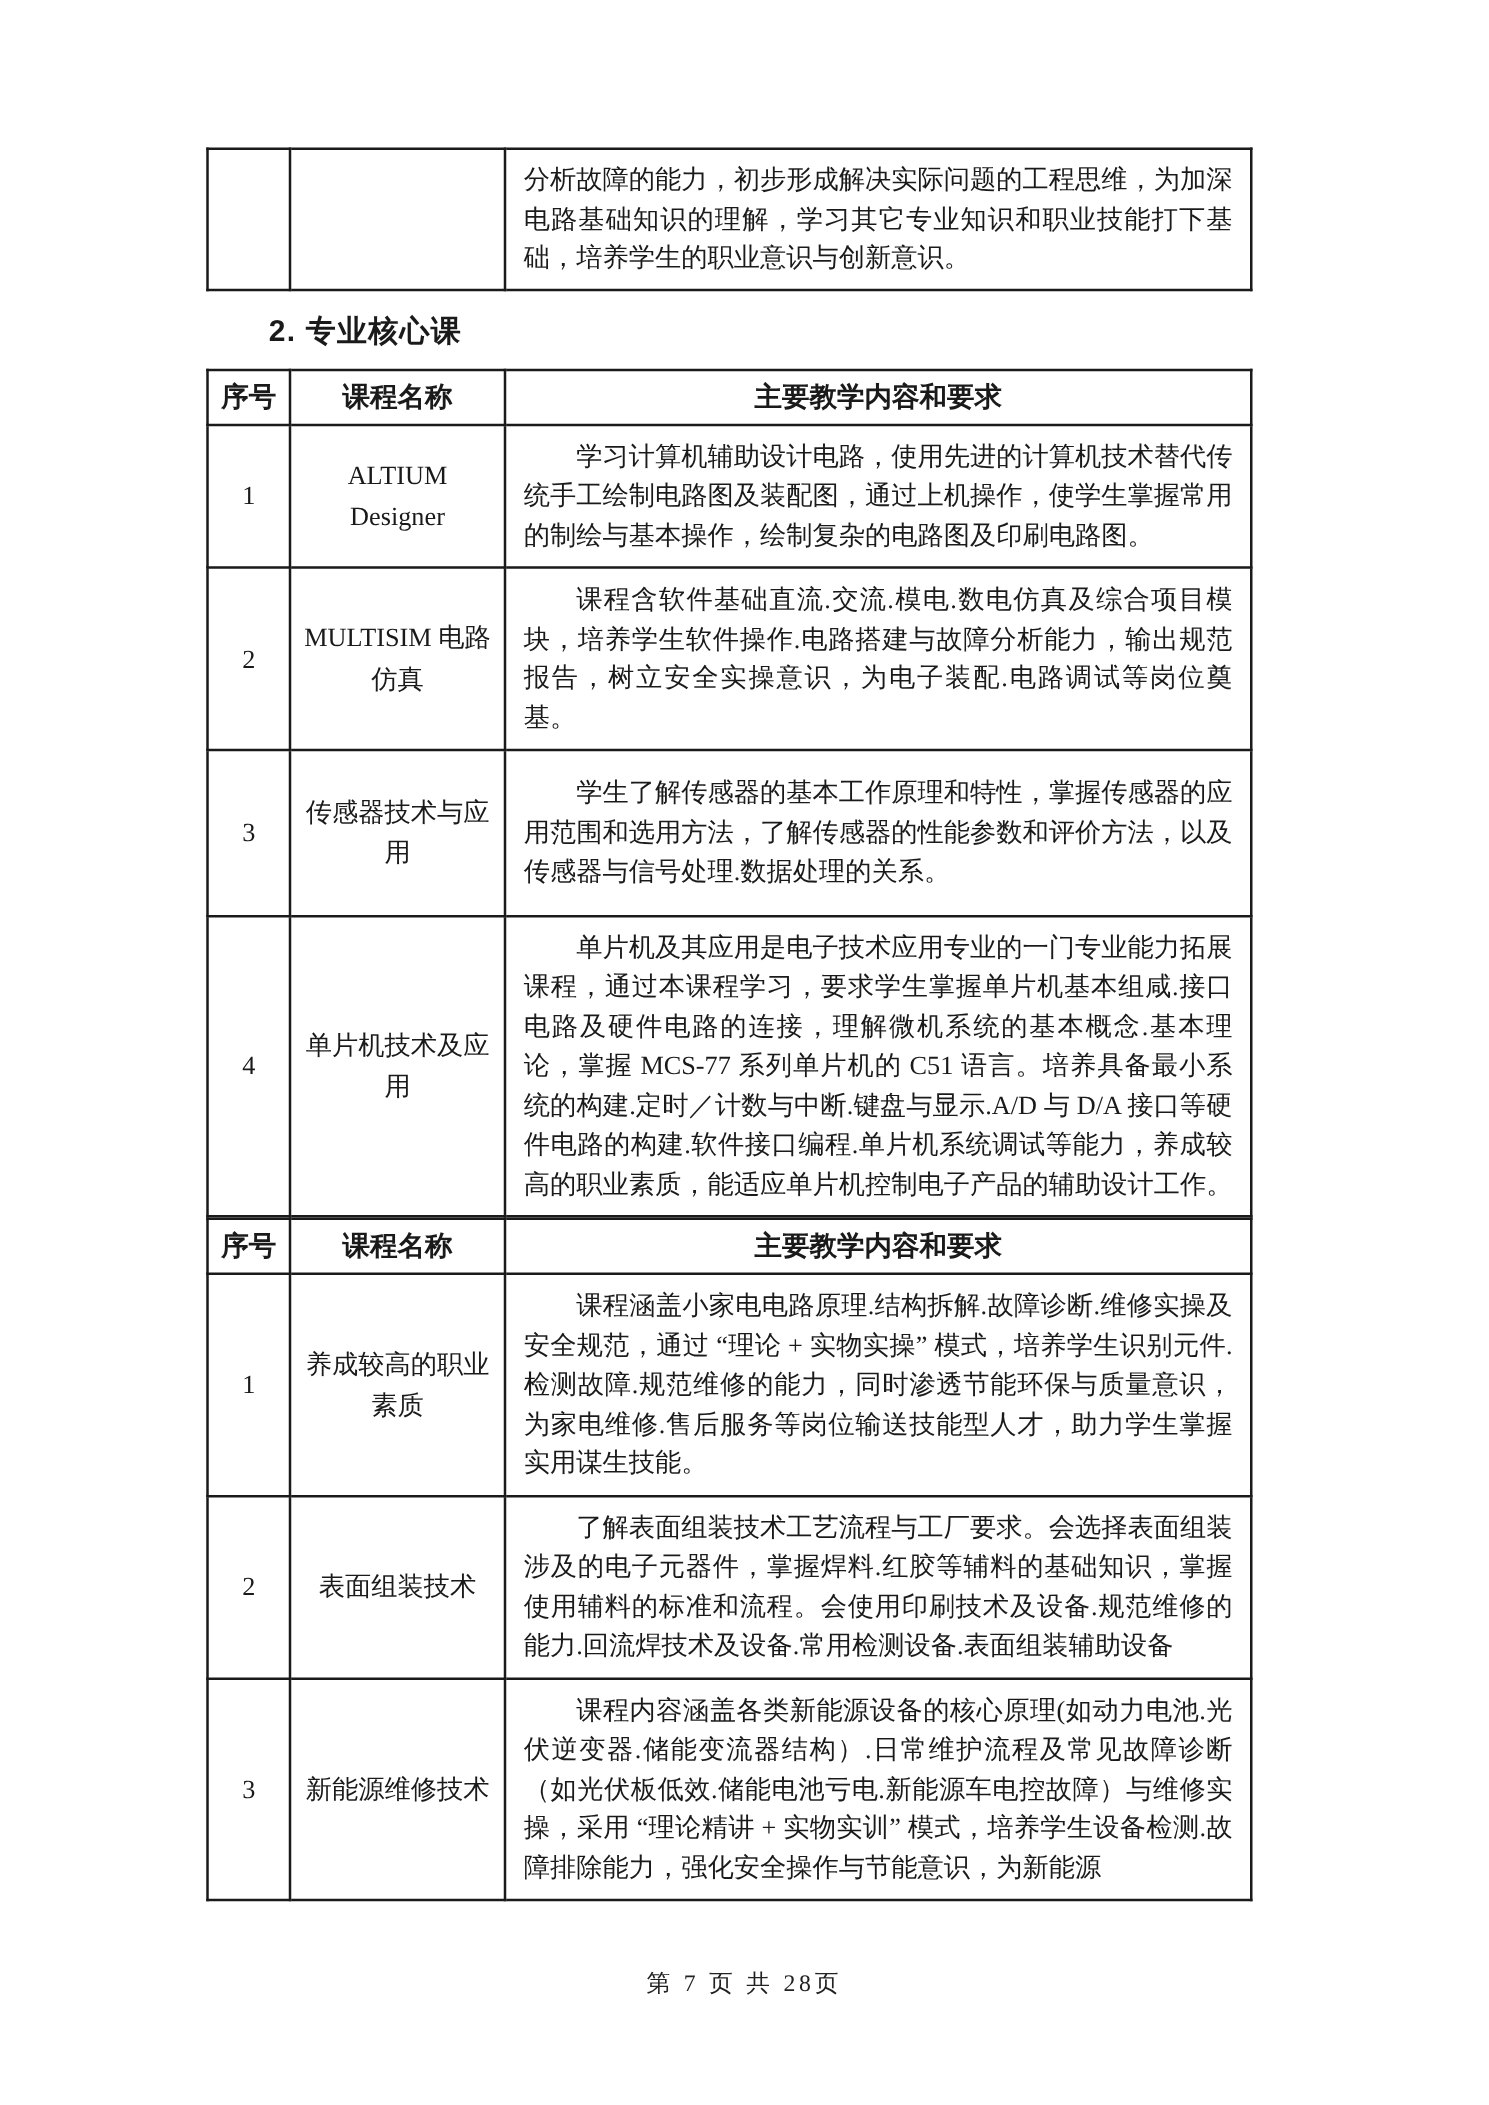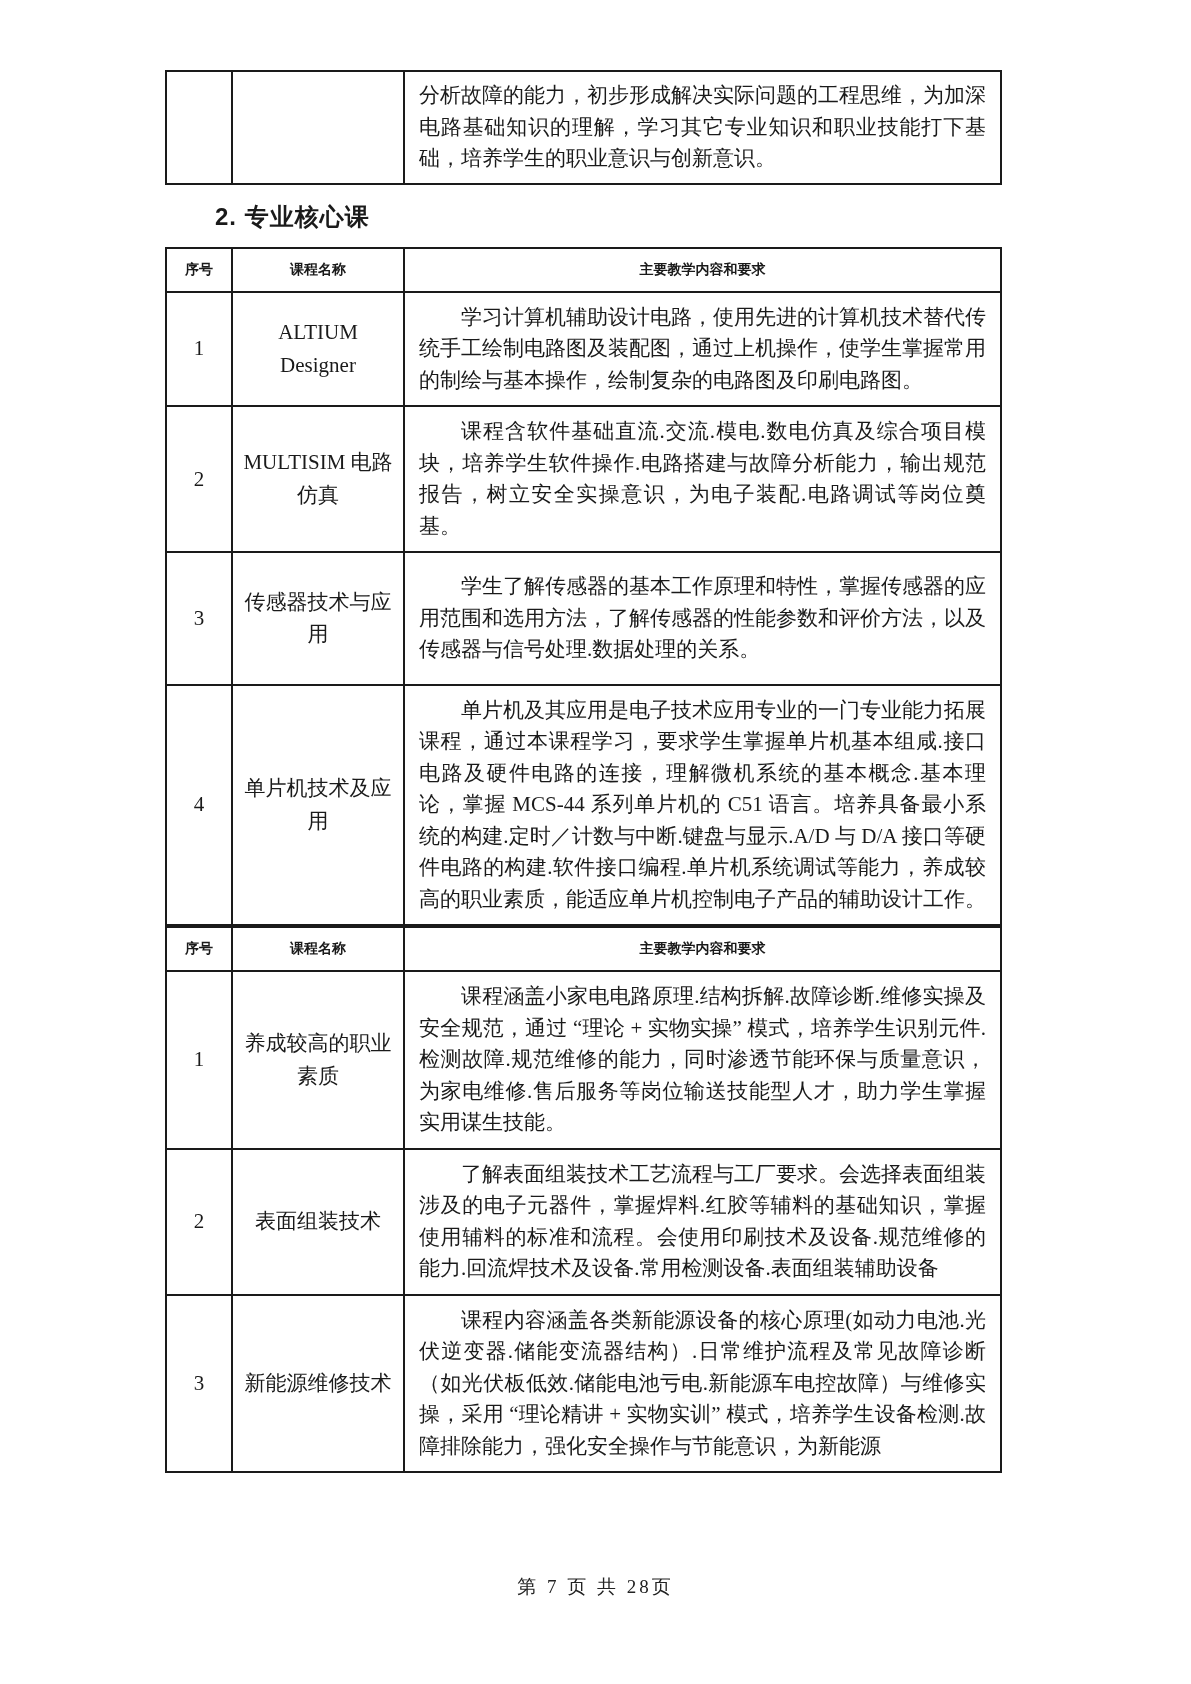--- a/index.html
+++ b/index.html
@@ -8,42 +8,42 @@
     background: #ffffff;
     font-family: "Liberation Serif", "DejaVu Serif", serif;
     color: #1a1a1a;
   }
   body {
     height: 1684px;
     position: relative;
     overflow: hidden;
   }
   .doc {
-    padding-top: 70px;
+    padding-top: 118px;
     padding-left: 165px;
     width: 1000px;
   }
   table {
     border-collapse: collapse;
     width: 835px;
     table-layout: fixed;
   }
   td, th {
     border: 2px solid #1a1a1a;
     font-size: 21px;
     vertical-align: middle;
   }
   col.c-no   { width: 66px; }
   col.c-name { width: 172px; }
   col.c-body { width: 597px; }
   th.hdr {
     font-weight: bold;
     text-align: center;
     height: 44px;
-    font-size: 14px;
+    font-size: 22px;
     font-family: Liberation Mono, monospace;
   }
   td.no-cell {
     text-align: center;
     font-family: "Liberation Serif", serif;
   }
   td.name-cell {
     text-align: center;
     padding: 6px 10px;
     line-height: 1.55;
@@ -131,21 +131,21 @@
       <td class="no-cell">3</td>
       <td class="name-cell">传感器技术与应用</td>
       <td class="body-cell">
         <div class="para">学生了解传感器的基本工作原理和特性，掌握传感器的应用范围和选用方法，了解传感器的性能参数和评价方法，以及传感器与信号处理.数据处理的关系。</div>
       </td>
     </tr>
     <tr>
       <td class="no-cell">4</td>
       <td class="name-cell">单片机技术及应用</td>
       <td class="body-cell">
-        <div class="para">单片机及其应用是电子技术应用专业的一门专业能力拓展课程，通过本课程学习，要求学生掌握单片机基本组咸.接口电路及硬件电路的连接，理解微机系统的基本概念.基本理论，掌握 MCS-44 系列单片机的 C51 语言。培养具备最小系统的构建.定时／计数与中断.键盘与显示.A/D 与 D/A 接口等硬件电路的构建.软件接口编程.单片机系统调试等能力，养成较高的职业素质，能适应单片机控制电子产品的辅助设计工作。</div>
+        <div class="para">单片机及其应用是电子技术应用专业的一门专业能力拓展课程，通过本课程学习，要求学生掌握单片机基本组咸.接口电路及硬件电路的连接，理解微机系统的基本概念.基本理论，掌握 MCS-77 系列单片机的 C51 语言。培养具备最小系统的构建.定时／计数与中断.键盘与显示.A/D 与 D/A 接口等硬件电路的构建.软件接口编程.单片机系统调试等能力，养成较高的职业素质，能适应单片机控制电子产品的辅助设计工作。</div>
       </td>
     </tr>
   </tbody>
     </table>
 
 
   <table>
     <colgroup>
         <col class="c-no">
         <col class="c-name">

